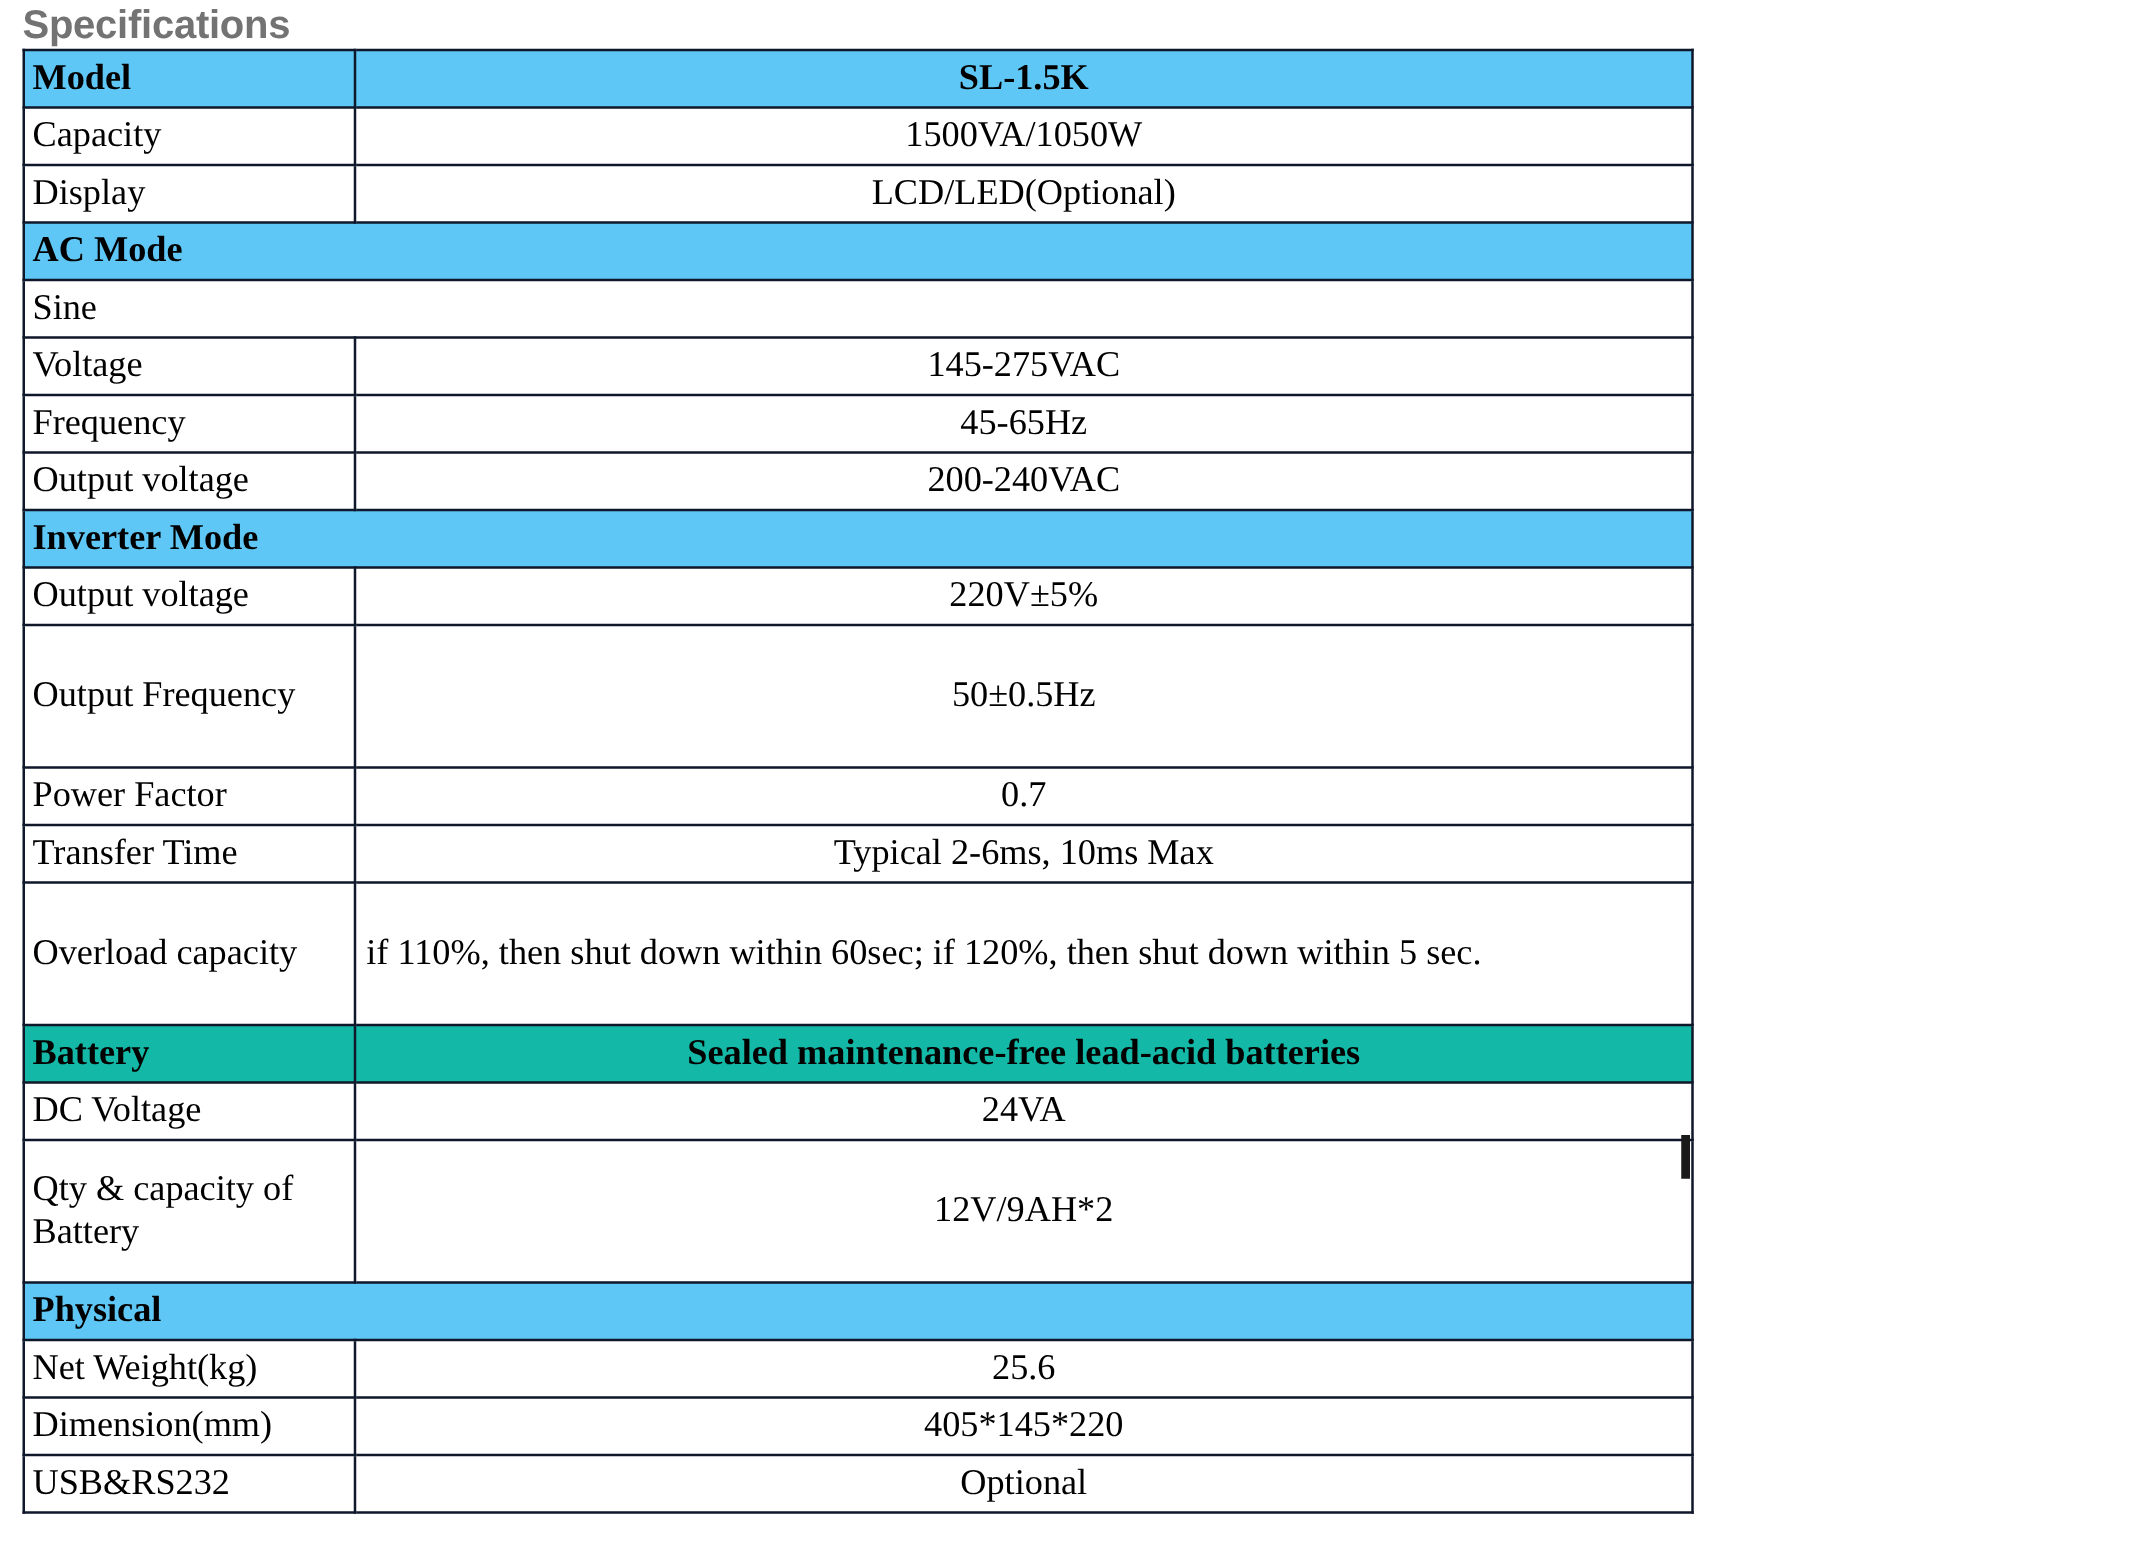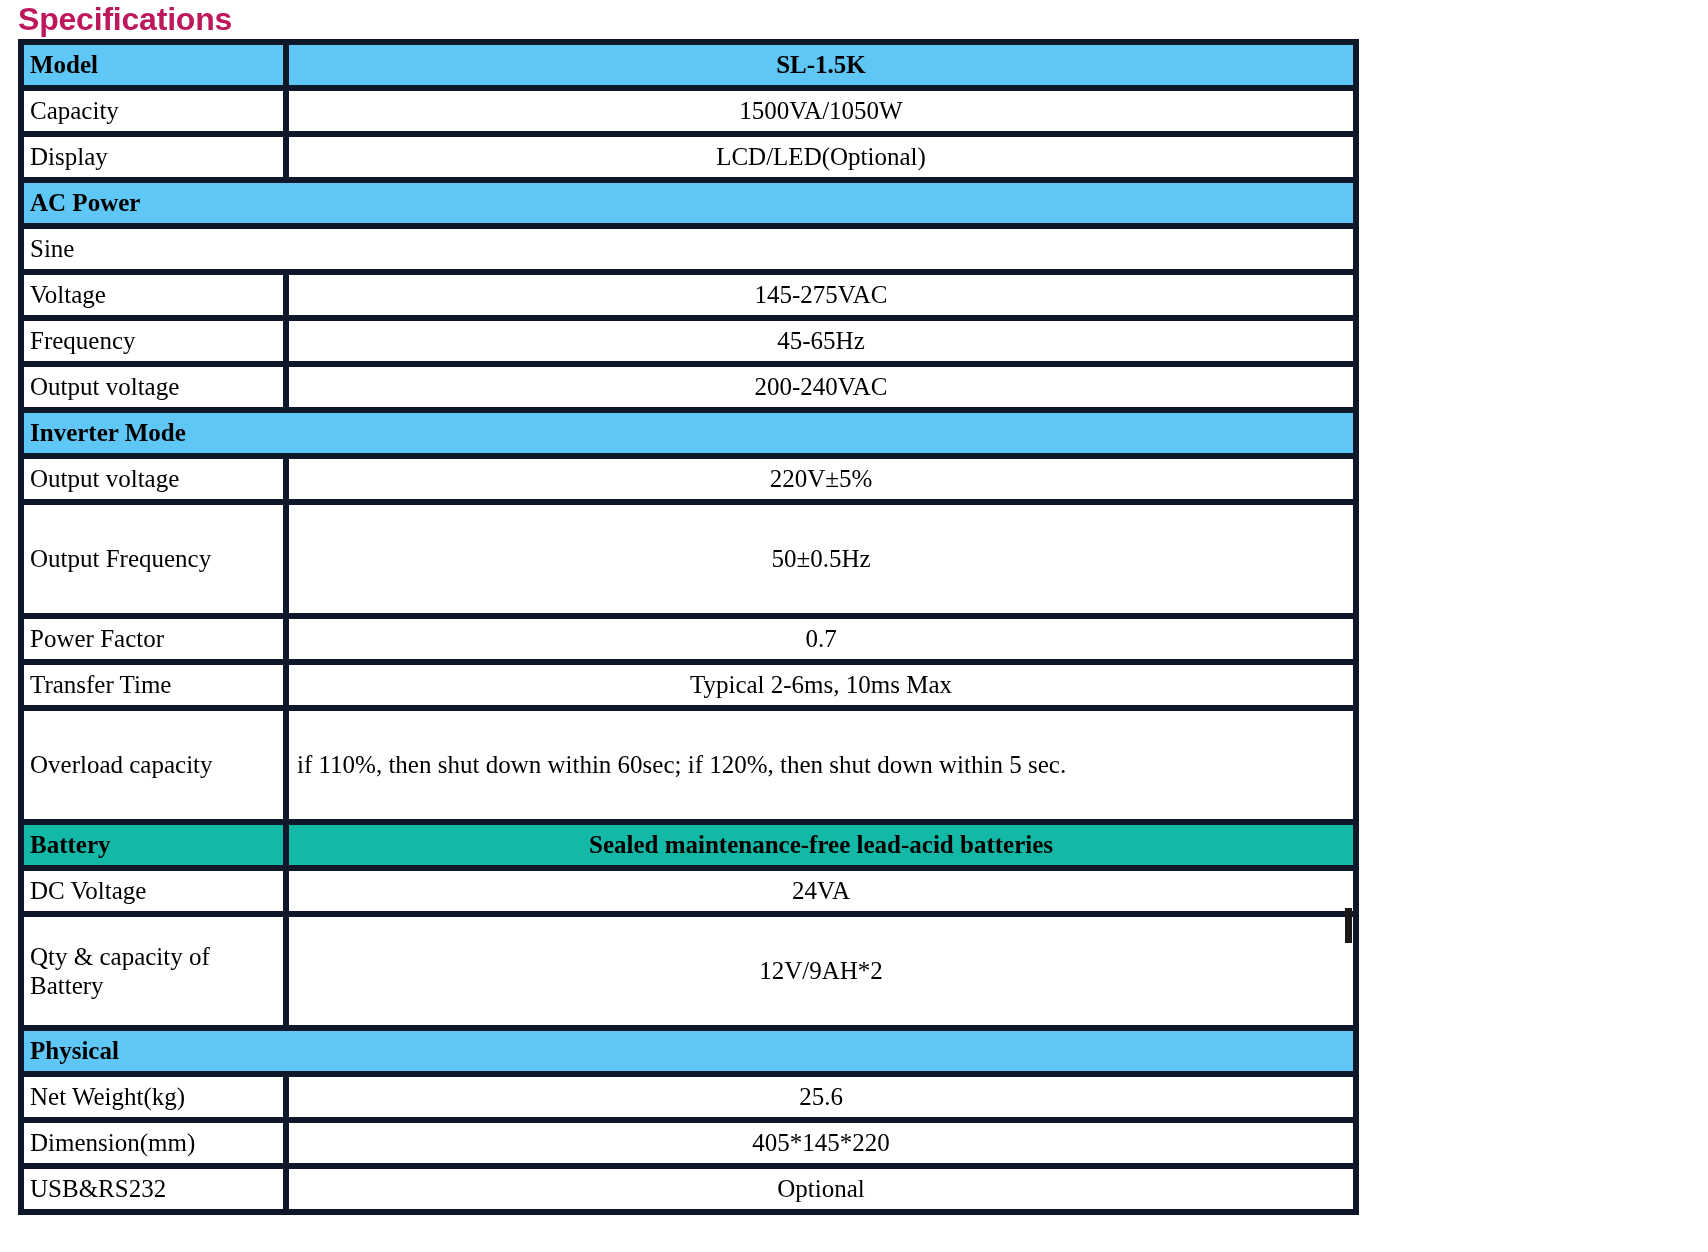--- a/index.html
+++ b/index.html
@@ -21,44 +21,44 @@
     height: 1252px;
     box-sizing: border-box;
   }
 
   
   .spec-heading {
     font-family: "Liberation Sans", "DejaVu Sans", sans-serif;
     font-weight: bold;
     font-size: 32px;
     line-height: 36px;
-    color: #be185d;
+    color: #737373;
     margin: 0;
     padding: 1px 0 2px 18px;
     letter-spacing: -0.2px;
   }
 
   
   .spec-table {
     width: 1335px;
     margin-left: 18px;
     border-collapse: collapse;
     table-layout: fixed;
     font-size: 29px;
   }
 
   .spec-table col.col-label { width: 265px; }
   .spec-table col.col-value { width: 1070px; }
 
   .spec-table td {
-    border: 6px solid #0f172a;
+    border: 2px solid #0f172a;
     padding: 0 4px;
     vertical-align: middle;
     line-height: 1.17;
-    font-size: 25px;
+    font-size: 29px;
     height: 46px;
     box-sizing: border-box;
   }
 
   td.label {
     text-align: left;
     padding-left: 6px;
   }
 
   td.value {
@@ -120,21 +120,21 @@
         </tr>
         <tr>
           <td class="label">Capacity</td>
           <td class="value">1500VA/1050W</td>
         </tr>
         <tr>
           <td class="label">Display</td>
           <td class="value">LCD/LED(Optional)</td>
         </tr>
         <tr class="section">
-          <td class="label" colspan="2">AC Power</td>
+          <td class="label" colspan="2">AC Mode</td>
         </tr>
         <tr>
           <td class="label" colspan="2">Sine</td>
         </tr>
         <tr>
           <td class="label">Voltage</td>
           <td class="value">145-275VAC</td>
         </tr>
         <tr>
           <td class="label">Frequency</td>

